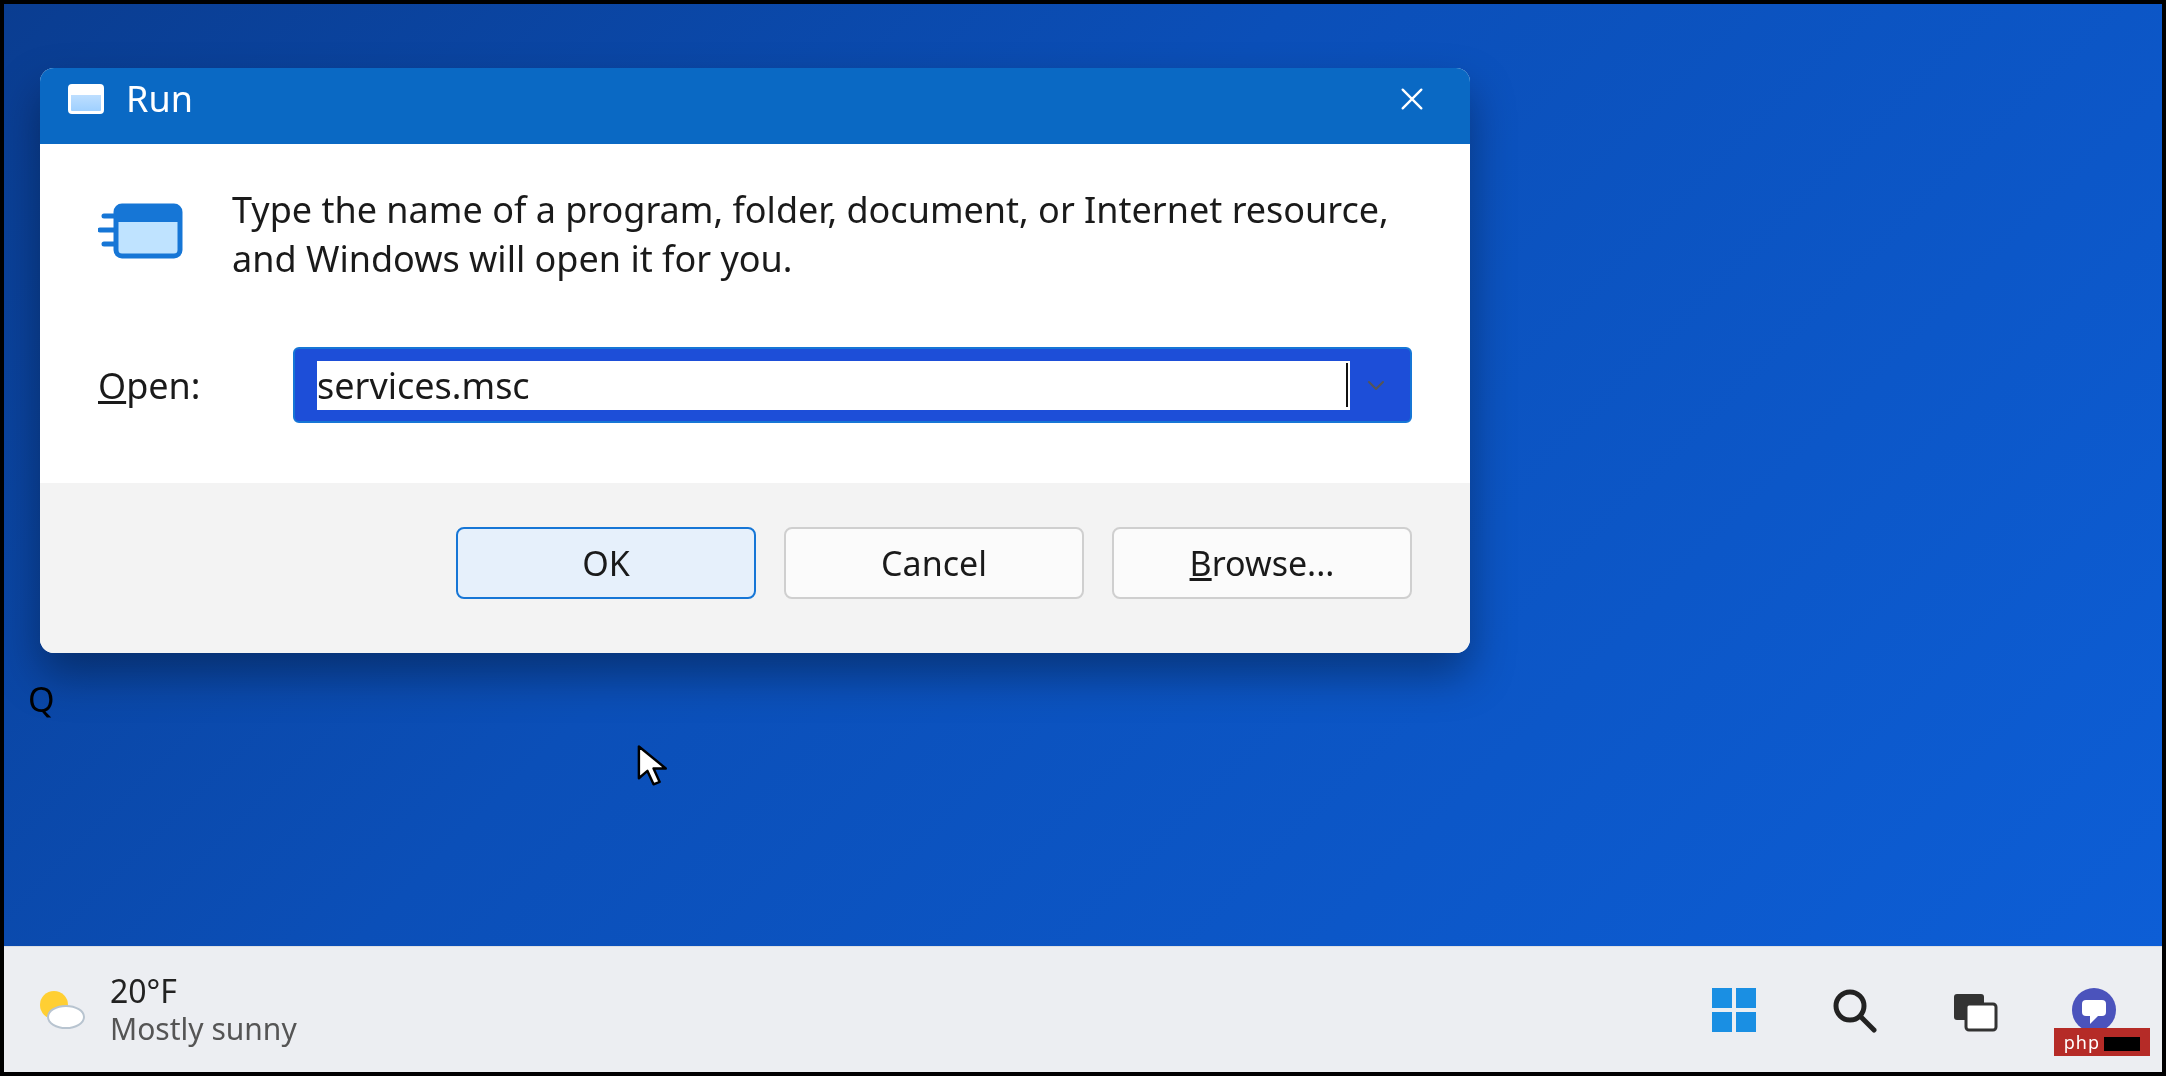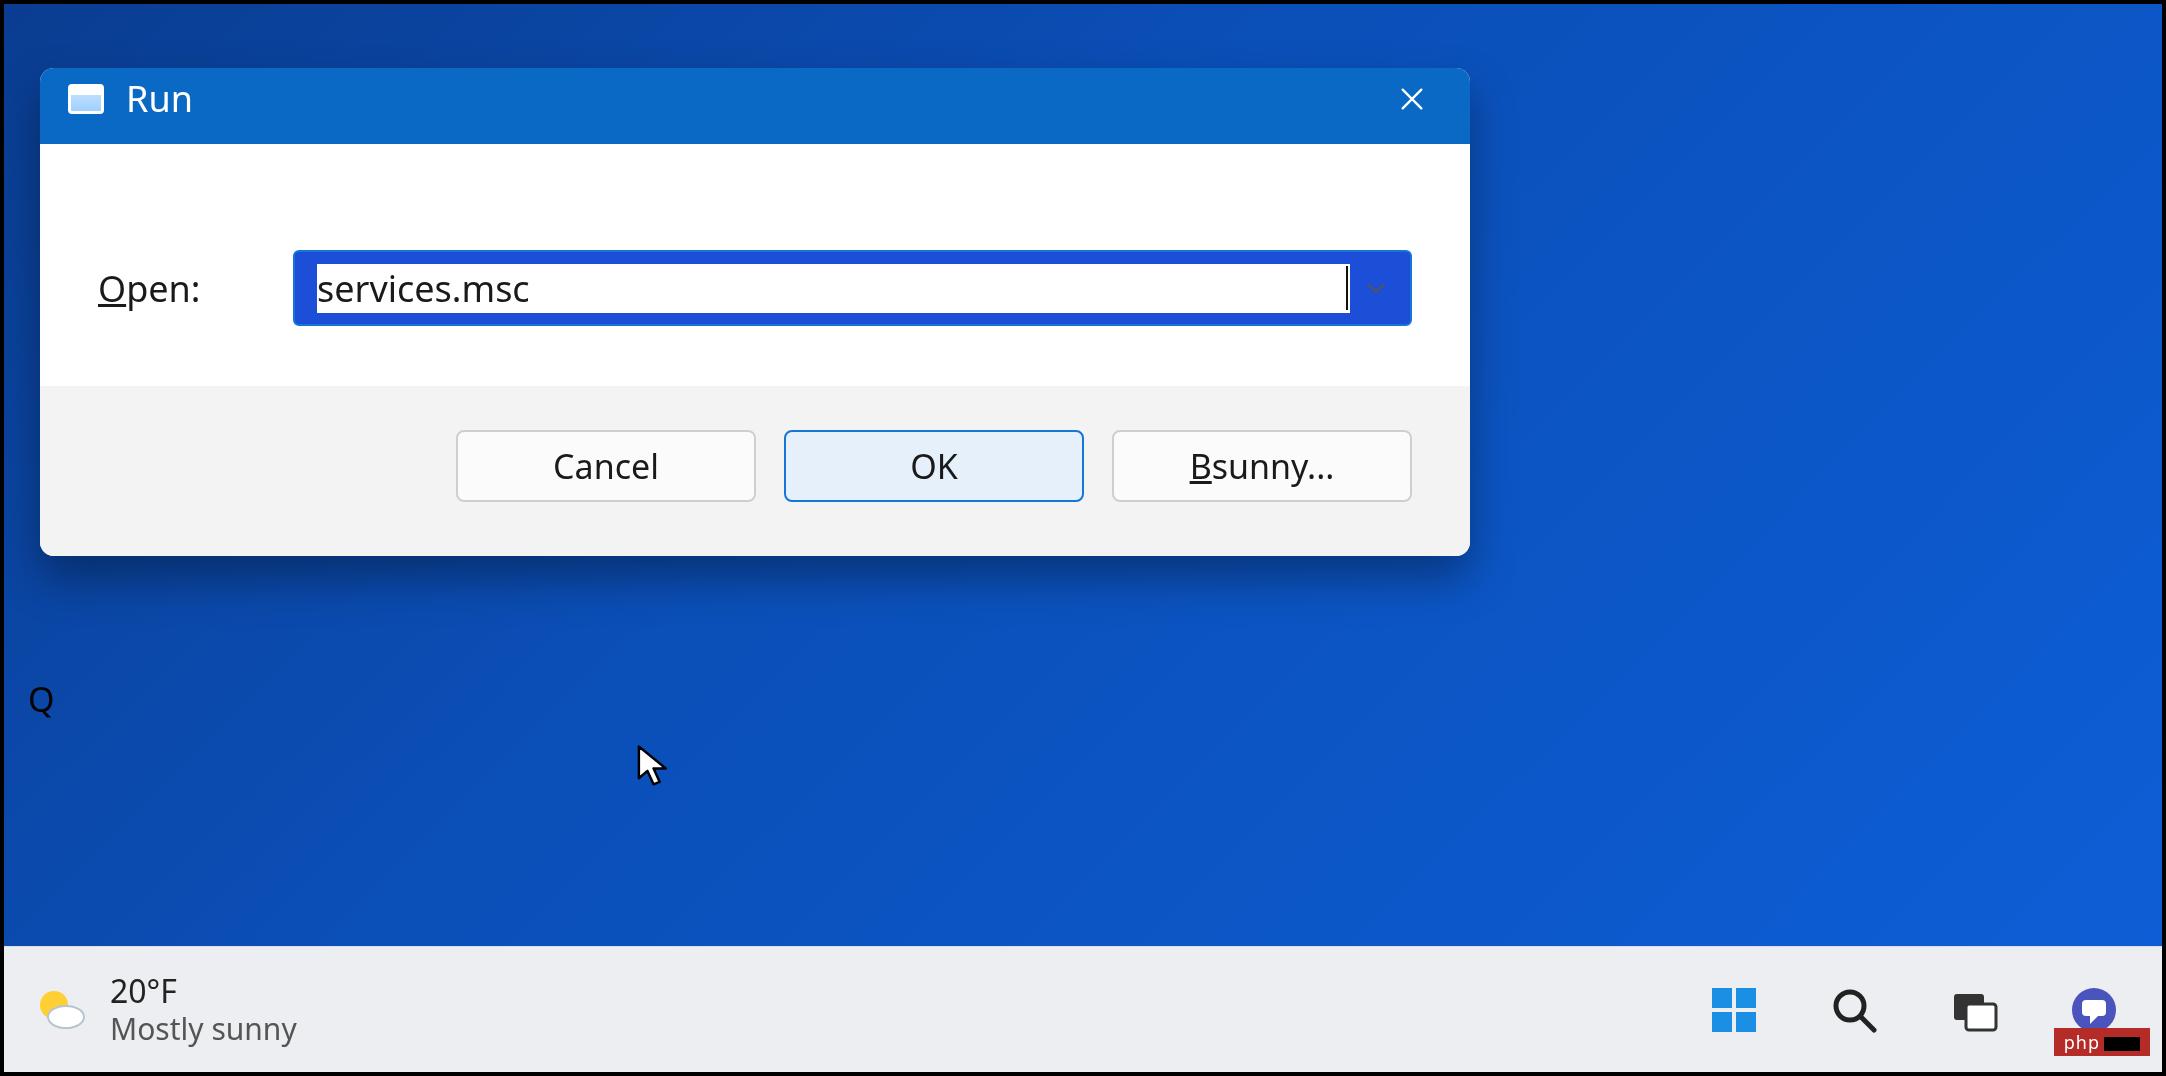--- a/index.html
+++ b/index.html
@@ -220,41 +220,51 @@
       <div class="titlebar-title">Run</div>
       <div class="titlebar-spacer"></div>
       <div class="close-btn">
         <svg viewBox="0 0 24 24">
             <path d="M4 4 L20 20 M20 4 L4 20" stroke="#fff" stroke-width="2" fill="none" stroke-linecap="round"></path>
           </svg>
       </div>
     </div>
 
     <div class="dialog-body">
+      <div class="desc-row">
+        <div class="run-icon-large">
+          <svg viewBox="0 0 90 72">
+            <rect x="18" y="10" width="64" height="50" rx="6" fill="#bfe3ff" stroke="#1676d6" stroke-width="5"></rect>
+            <rect x="18" y="10" width="64" height="16" fill="#1676d6"></rect>
+            <path d="M6 20 L16 20 M2 34 L16 34 M6 48 L16 48" stroke="#1676d6" stroke-width="5" stroke-linecap="round"></path>
+          </svg>
+        </div>
+        <div class="desc-text">Type the name of a program, folder, document, or Internet resource, and Windows will open it for you.</div>
+      </div>
 
       <div class="open-row">
         <div class="open-label"><span class="ul">O</span><span>pen:</span></div>
         <div class="open-input-wrap">
           <input class="open-input" type="text" value="services.msc" style="">
           <div class="caret"></div>
           <div class="dropdown-chevron">
             <svg viewBox="0 0 24 24">
                 <path d="M5 9 L12 16 L19 9" stroke="#555" stroke-width="2" fill="none" stroke-linecap="round" stroke-linejoin="round"></path>
               </svg>
           </div>
         </div>
       </div>
     </div>
 
     <div class="dialog-footer">
+      <button class="btn primary">OK</button>
       <button class="btn">Cancel</button>
-      <button class="btn primary">OK</button>
       <button class="btn">
           <span class="ul">B</span>
-          <span>sunny...</span>
+          <span>rowse...</span>
         </button>
     </div>
   </div>
 
   <div class="cursor">
     <svg viewBox="0 0 32 36">
       <path d="M2 2 L2 28 L9 22 L14 33 L19 31 L14 20 L24 20 Z" fill="#fff" stroke="#000" stroke-width="2" stroke-linejoin="round"></path>
     </svg>
   </div>
 

